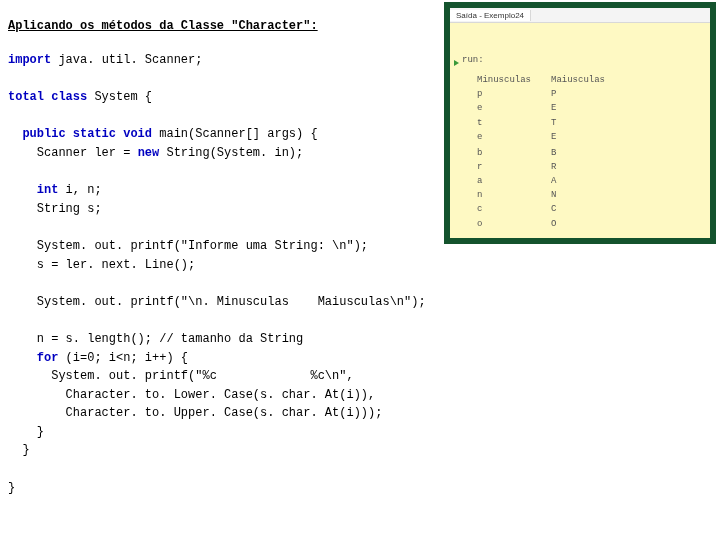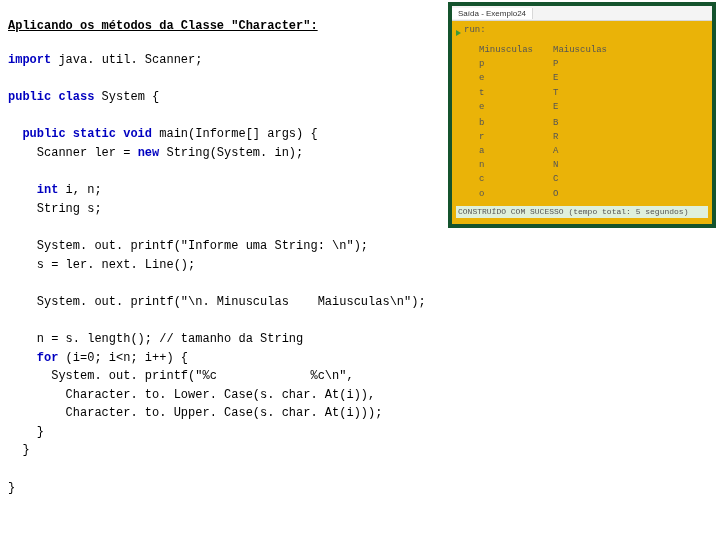--- a/index.html
+++ b/index.html
@@ -21,22 +21,22 @@
   .code {
     white-space: pre;
     line-height: 1.55;
   }
   .kw { color: #0000c0; font-weight: bold; font-family: Liberation Mono, monospace; }
   .output-panel {
     position: absolute;
     top: 2px;
     right: 4px;
     width: 260px;
-    background: #eab308;
-    border: 4px solid #14532d;
+    background: #fef9c3;
+    border: 6px solid #14532d;
     font-family: Verdana, sans-serif;
     font-size: 9px;
     color: #444;
   }
   .tabbar {
     display: flex;
     border-bottom: 1px solid #d8d8d8;
     background: #f4f4f4;
     height: 14px;
     align-items: center;
@@ -48,39 +48,39 @@
     color: #777;
   }
   .tab.active { background: #fff; color: #333; }
   .out-body {
     padding: 3px 4px 6px 4px;
     font-family: "Courier New", monospace;
     font-size: 9px;
     line-height: 1.35;
     color: #555;
   }
-  .run-ln { display:flex; align-items:flex-end; gap:3px; }
+  .run-ln { display:flex; align-items:flex-end; gap:3px;margin-top:28px; }
   .tri {
     width:0;height:0;border-top:3px solid transparent;border-bottom:3px solid transparent;border-left:5px solid #3a9a3a;display:inline-block;
   }
   .sq { width:6px;height:6px;background:#cfa93a;display:inline-block; }
   .out-table { font-family:"Courier New",monospace; font-size:9px; color:#555;margin-left:21px; }
   .out-table td { padding:0 18px 0 0; }
   .success { background:#dff0dc; color:#555; padding:1px 2px; margin-top:4px; font-size:8px; }
 </style>
 </head>
 <body>
 
 <div class="title">Aplicando os métodos da Classe "Character":</div>
 
 <div class="code"><span class="kw">import</span><span> java. util. Scanner;</span>
 
-<span class="kw">public class</span><span> System {</span>
+<span class="kw">total class</span><span> System {</span>
 
-<span class="kw">  public static void</span><span> main(Informe[] args) {</span>
+<span class="kw">  public static void</span><span> main(Scanner[] args) {</span>
 <span>    Scanner ler = </span><span class="kw">new</span><span> String(System. in);</span>
 
 <span class="kw">    int</span><span> i, n;</span>
 <span>    String s;</span>
 
 <span>    System. out. printf("Informe uma String: \n");</span>
 <span>    s = ler. next. Line();</span>
 
 <span>    System. out. printf("\n. Minusculas    Maiusculas\n");</span>
 
@@ -151,15 +151,14 @@
           <tr>
             <td>c</td>
             <td>C</td>
           </tr>
           <tr>
             <td>o</td>
             <td>O</td>
           </tr>
         </tbody>
     </table>
-    <div class="success">CONSTRUÍDO COM SUCESSO (tempo total: 5 segundos)</div>
   </div>
 </div>
 
 </body></html>

